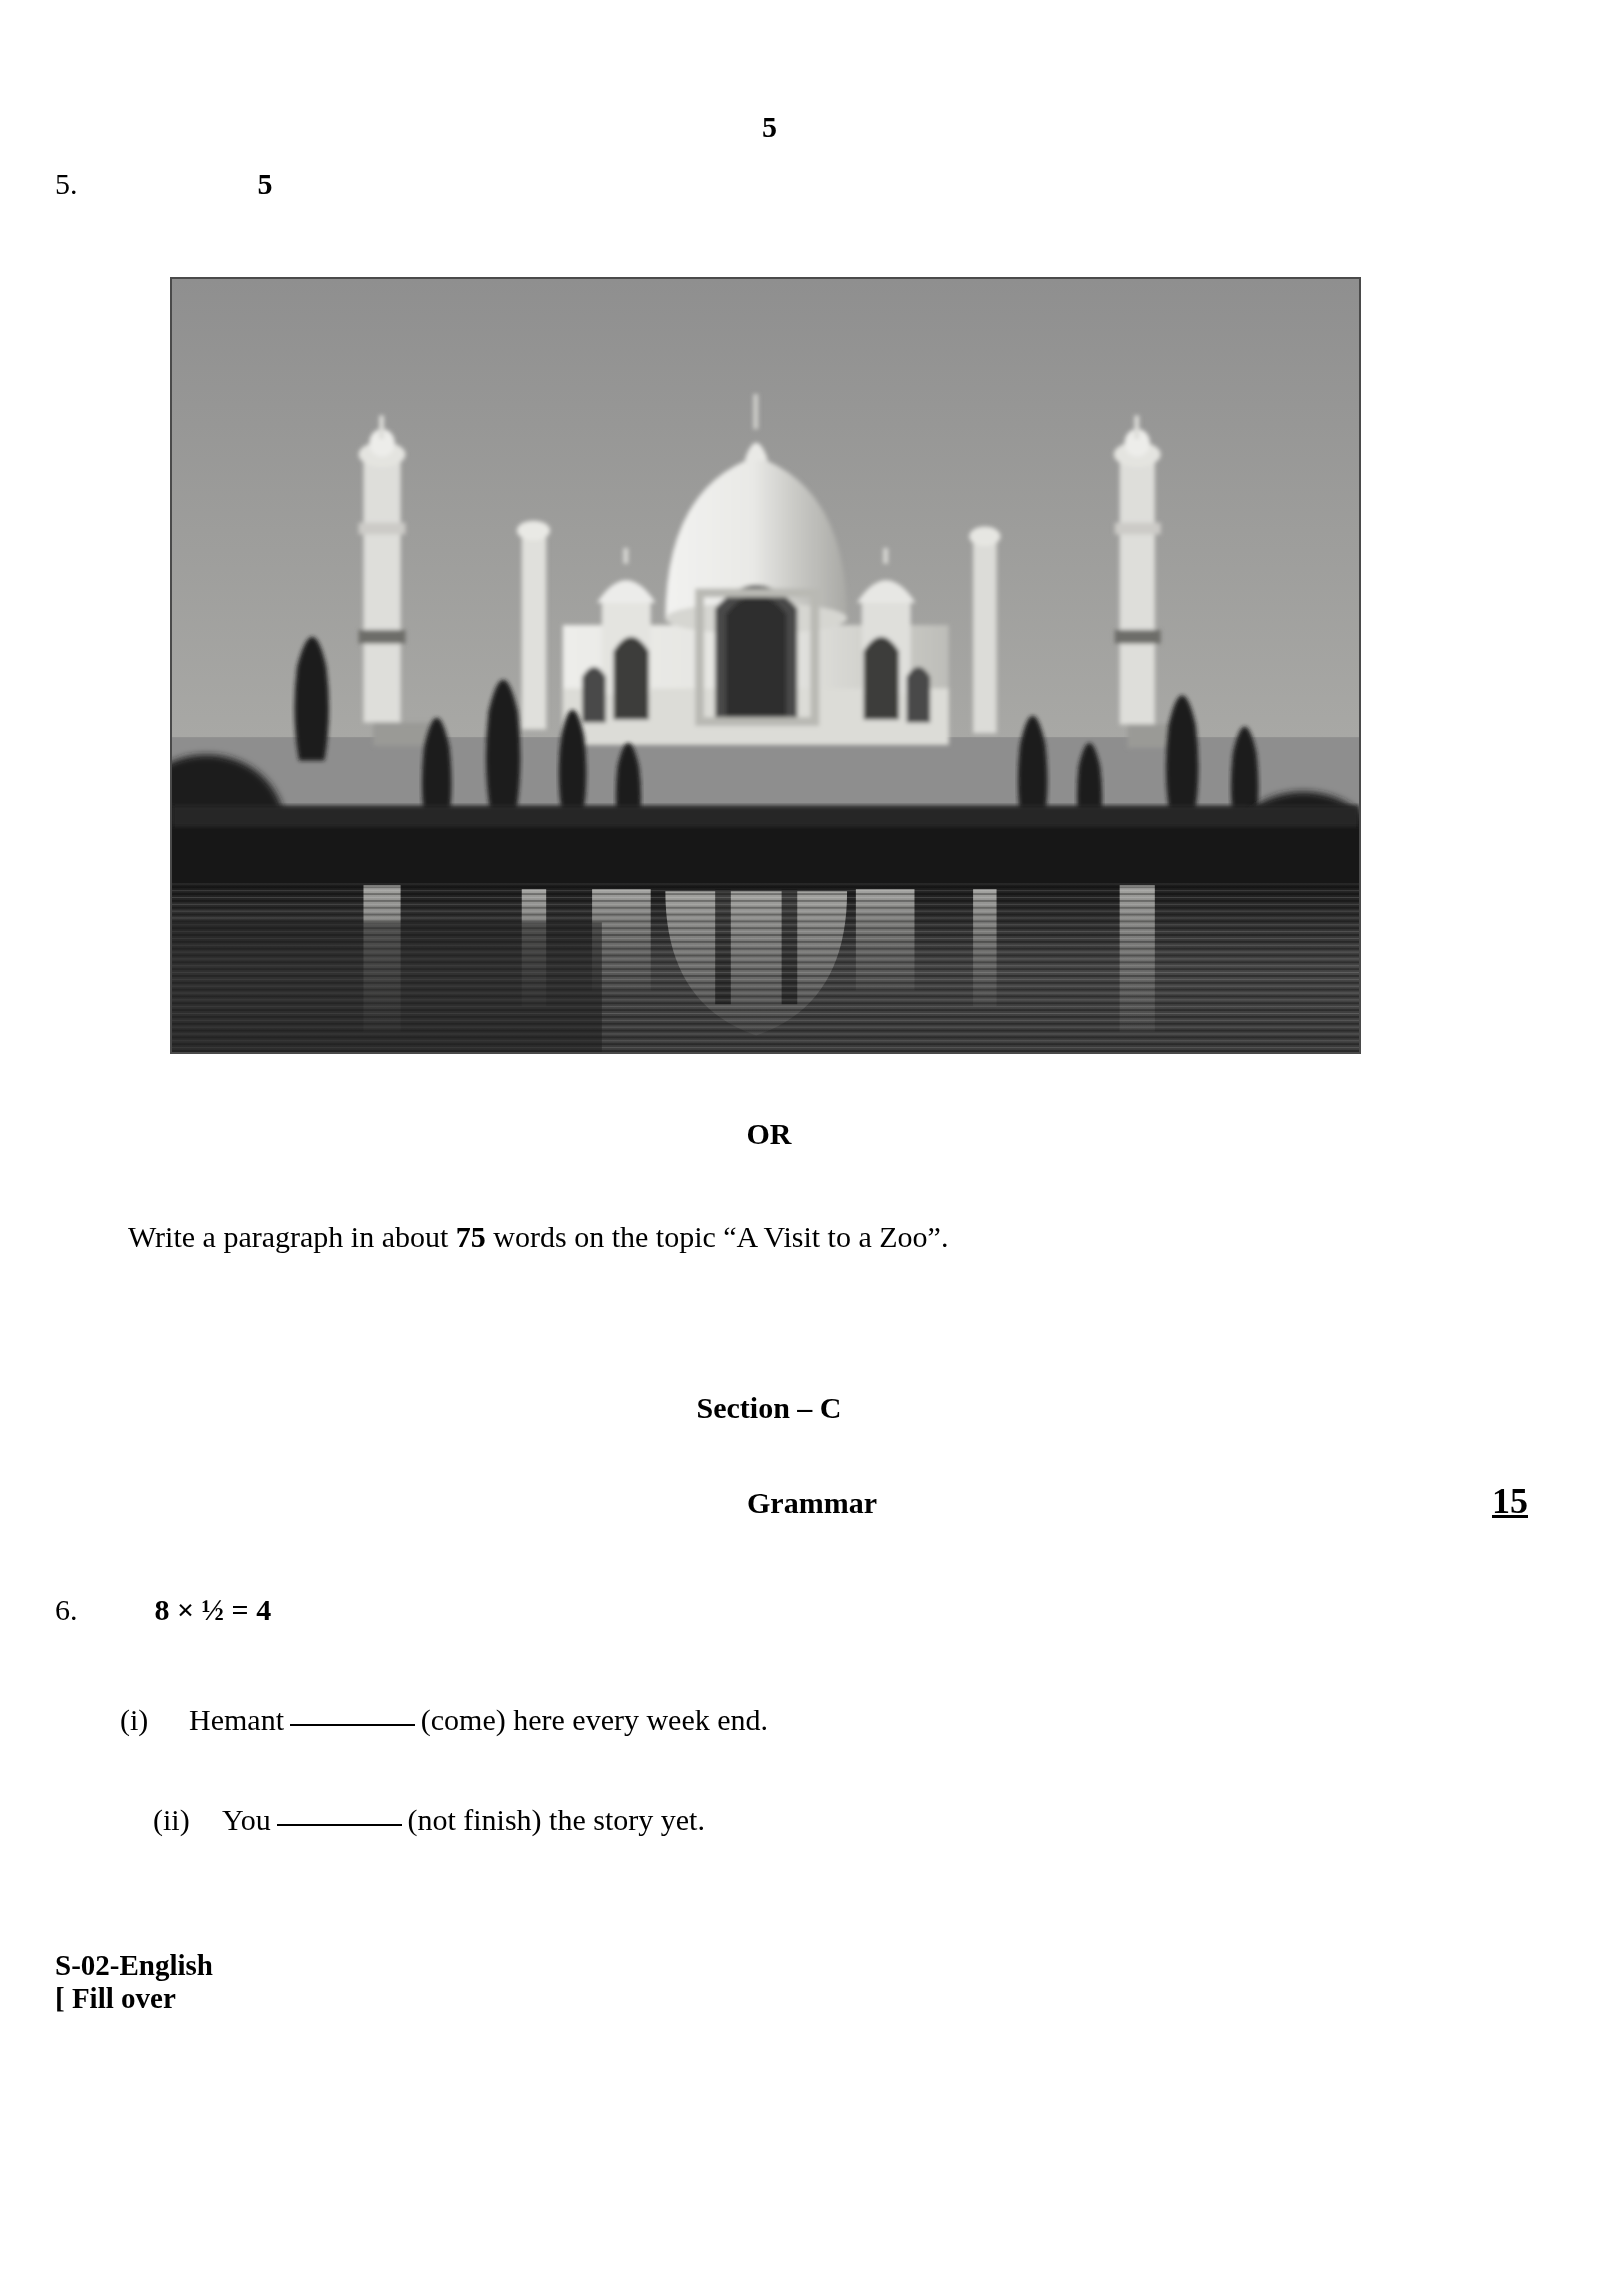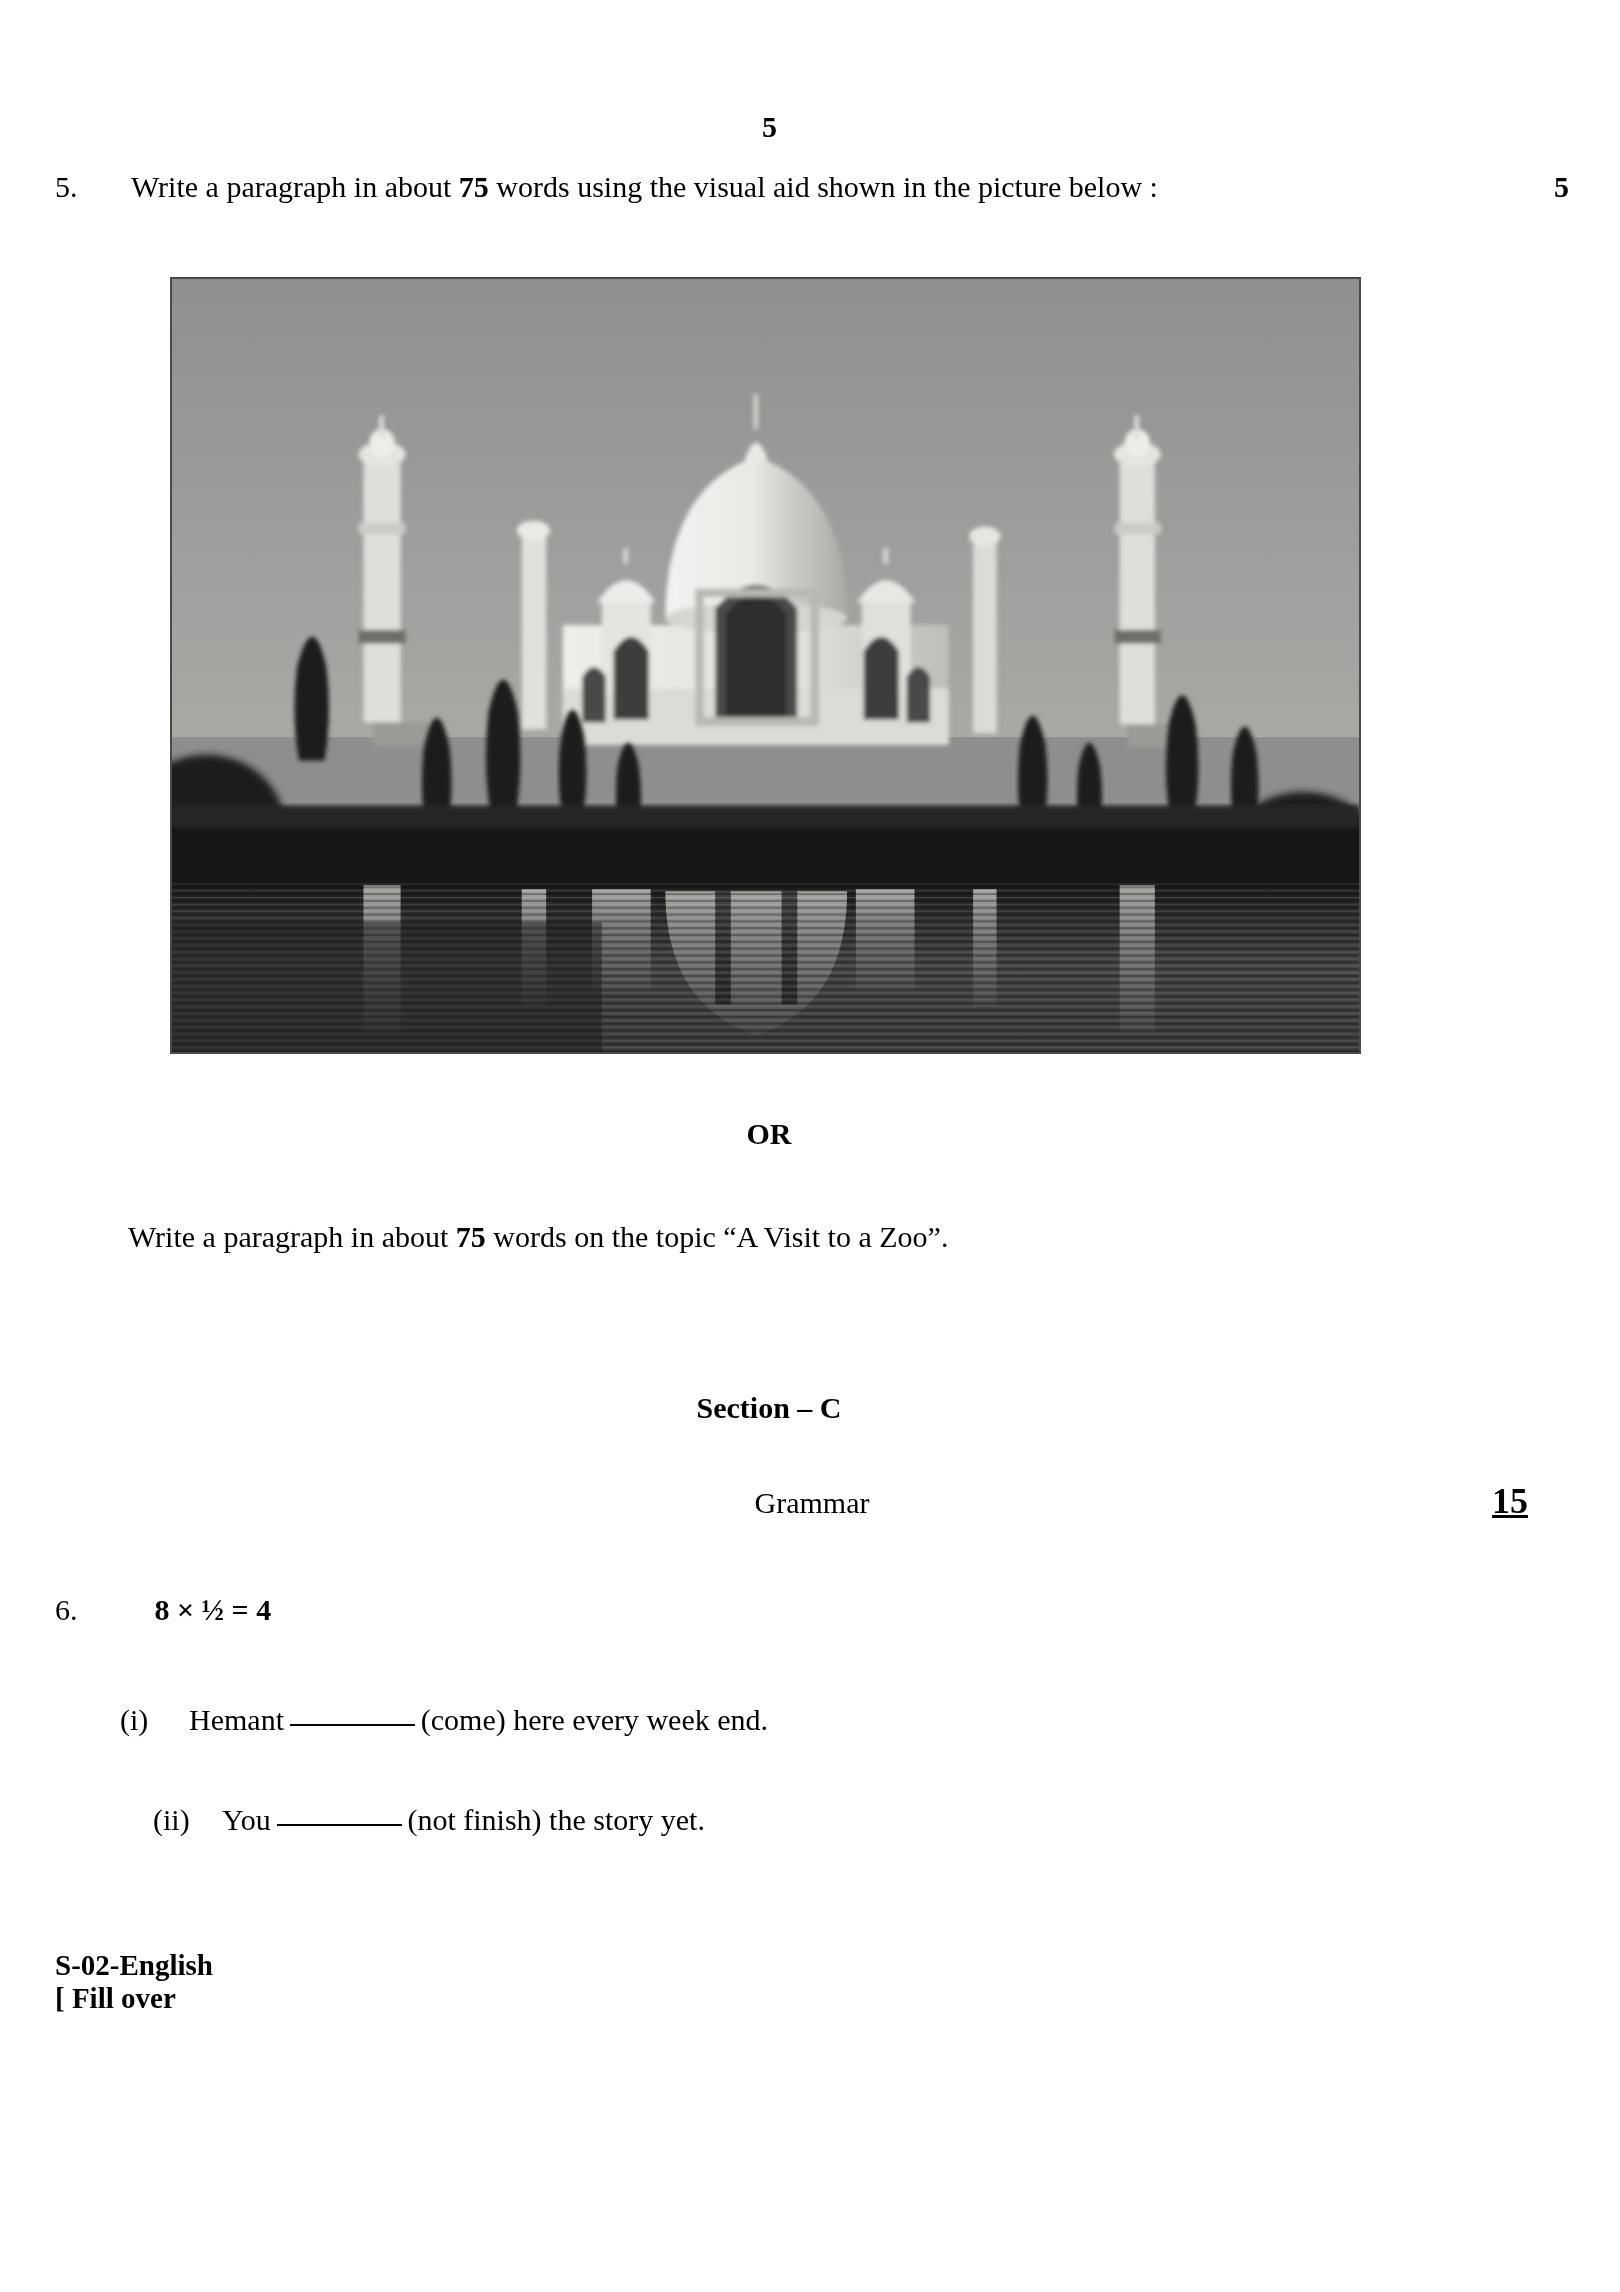--- a/index.html
+++ b/index.html
@@ -96,21 +96,21 @@
     position: absolute;
     left: 55px;
     width: 1514px;
     display: flex;
     align-items: baseline;
   }
   .heading-row .center-cell {
     flex: 1 1 auto;
     text-align: center;
     font-size: 30px;
-    font-weight: normal;
+    font-weight: bold;
     padding-left: 118px;
   }
   .heading-row .marks-cell {
     flex: 0 0 118px;
     text-align: center;
     font-size: 36px;
     font-weight: bold;
     text-decoration: underline;
   }
 
@@ -152,21 +152,20 @@
 </style>
 </head>
 <body>
 
 <div class="page">
 
   <div class="page-number">5</div>
 
   <div class="q-row" style="top:167px;">
     <span class="q-num">5.</span>
-    <span class="q-text"><span>Write a paragraph in about </span><b class="bold-num">75</b><span> words using the visual aid shown in the picture below :</span></span>
     <span class="q-marks single">5</span>
   </div>
 
   <div class="figure-wrap">
     <svg viewBox="0 0 1215 793" preserveAspectRatio="none">
       <defs>
         <linearGradient id="skyg" x1="0" y1="0" x2="0" y2="1">
           <stop offset="0%" stop-color="#8f8f8f"></stop>
           <stop offset="55%" stop-color="#9d9d9b"></stop>
           <stop offset="100%" stop-color="#a8a8a5"></stop>

